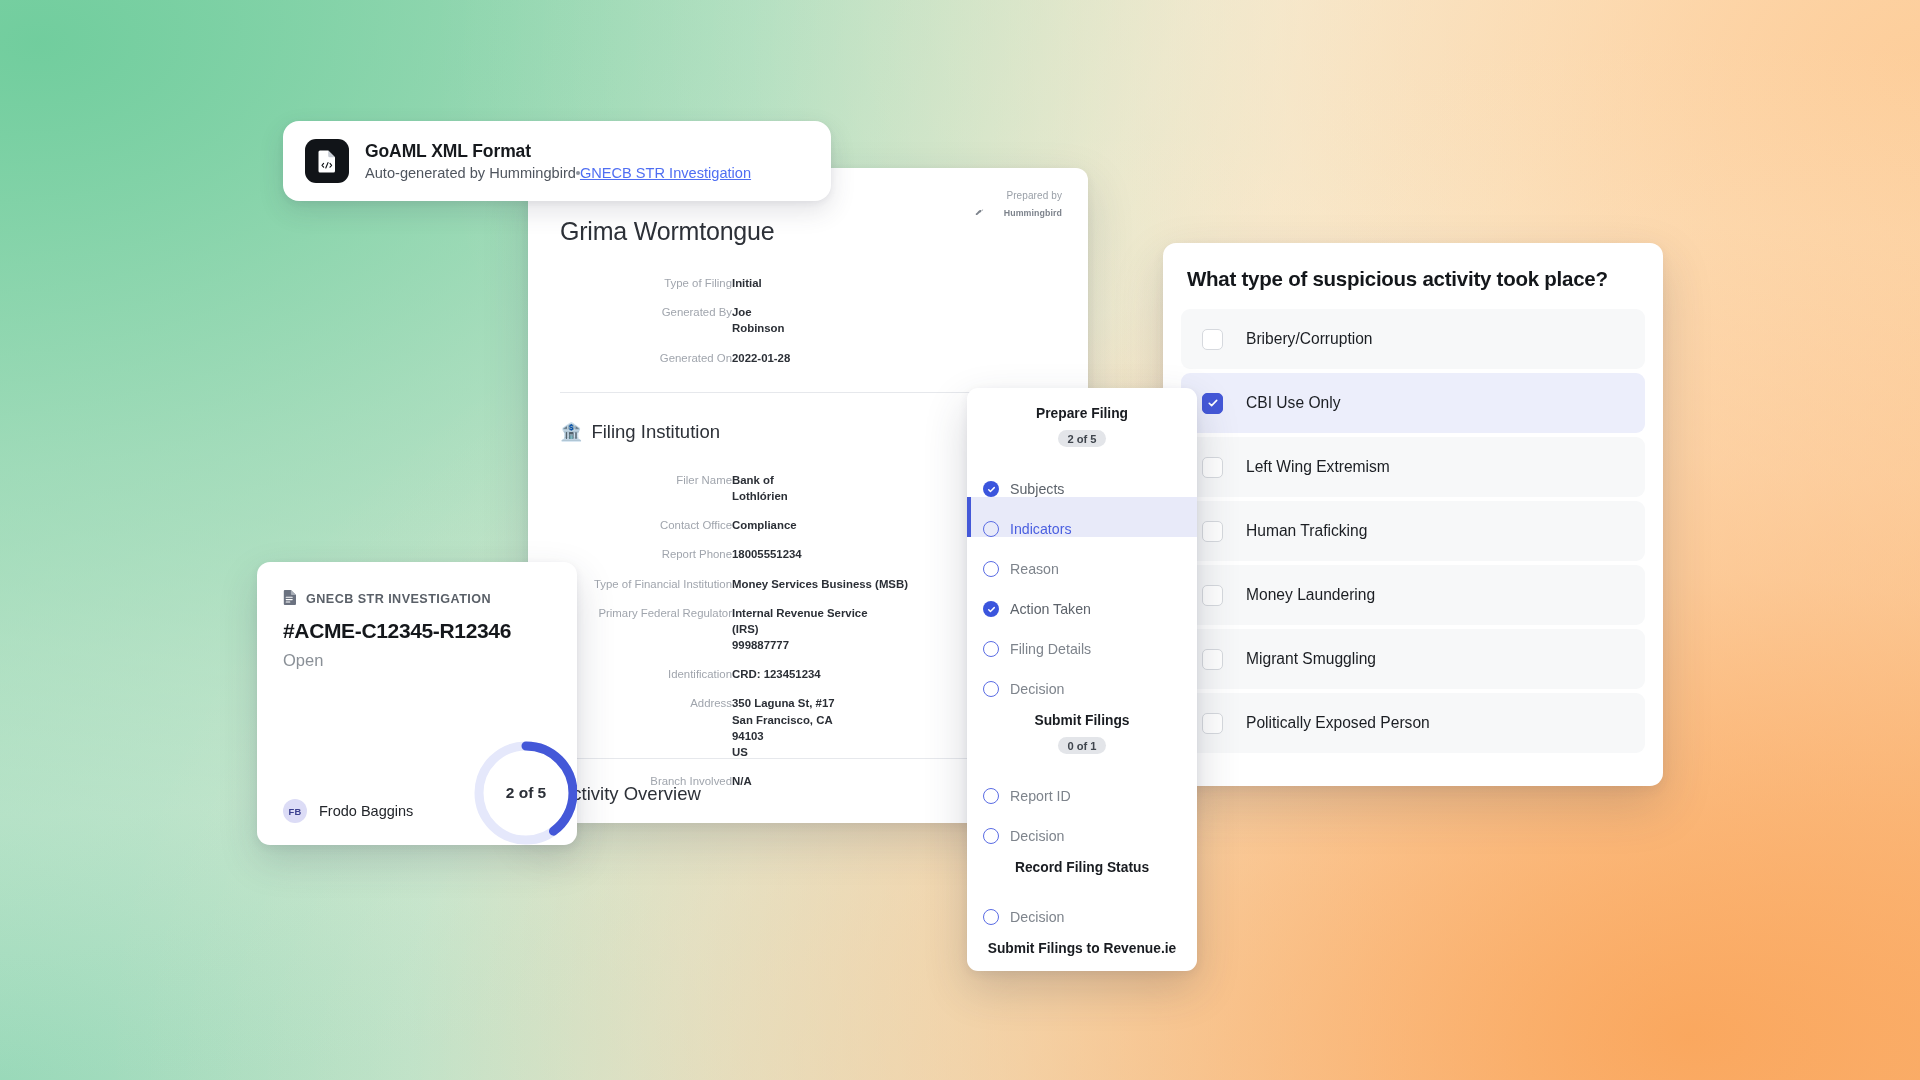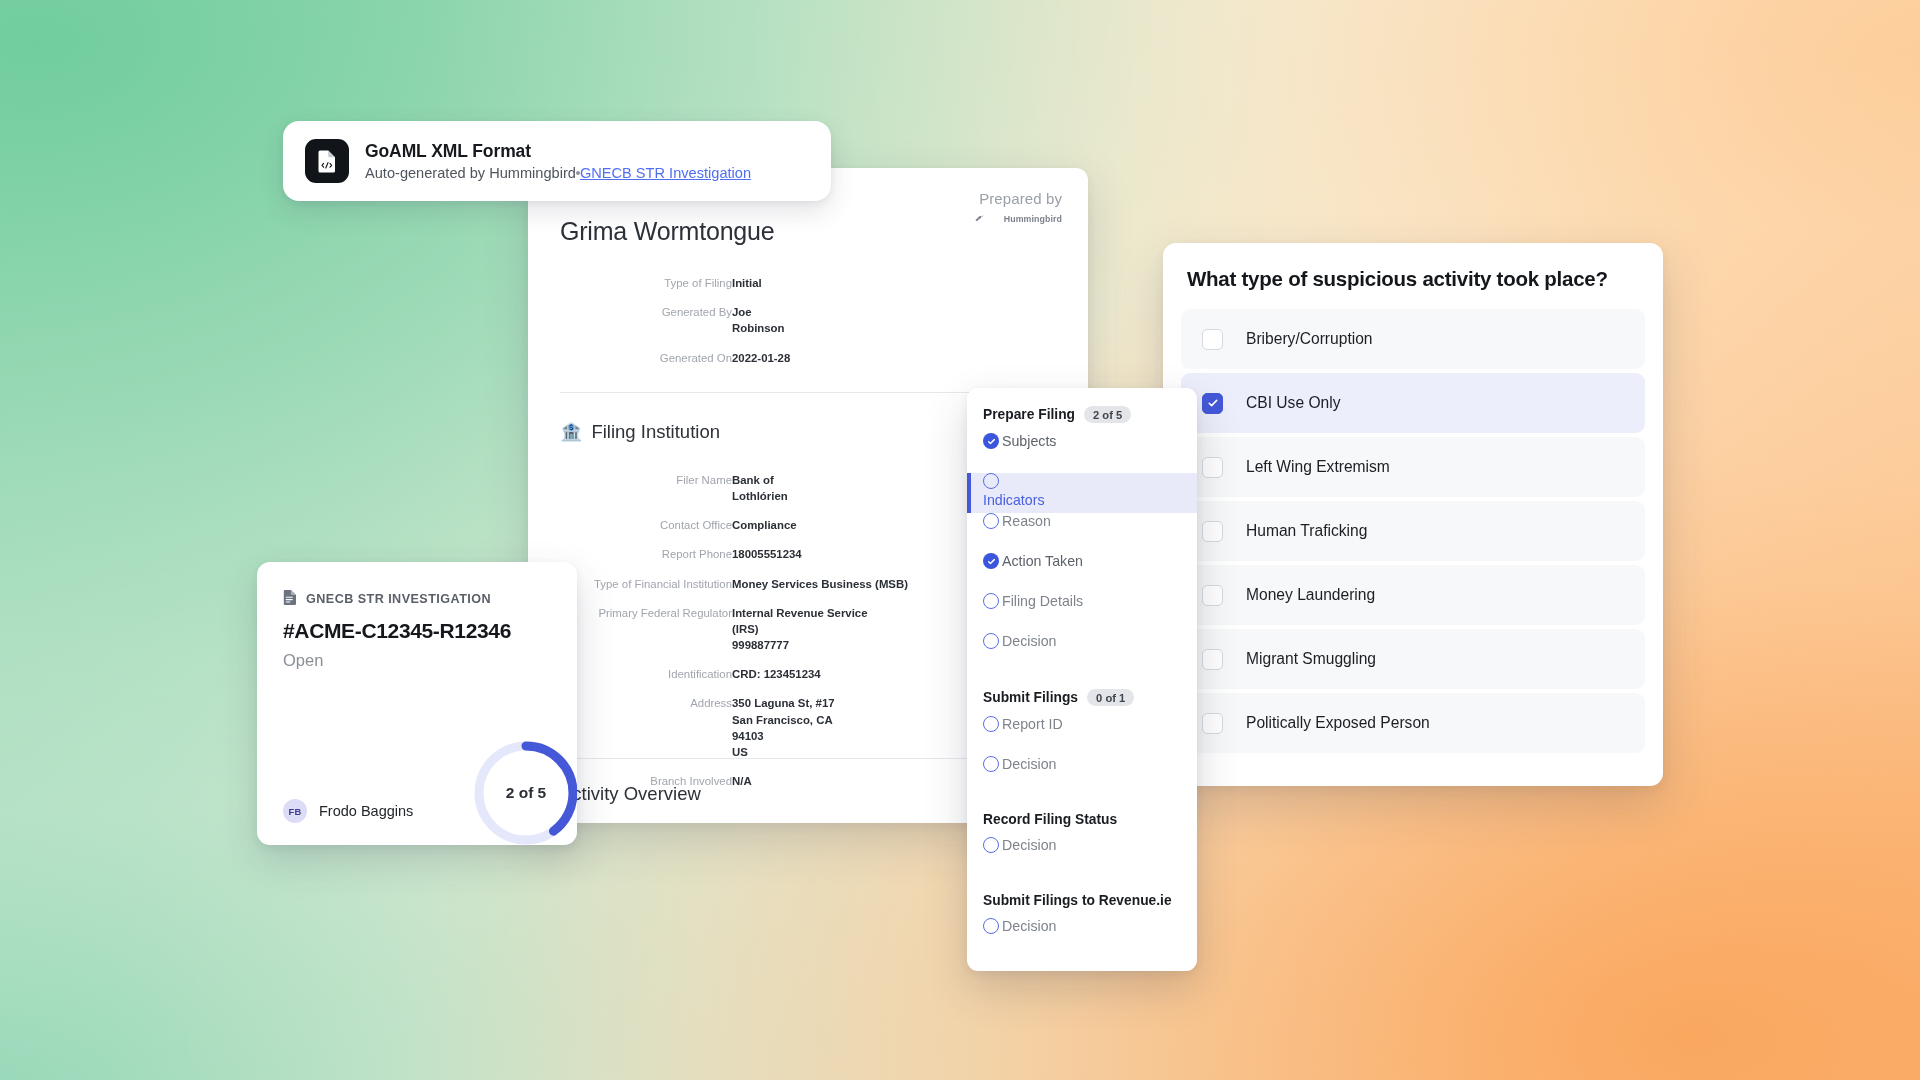--- a/index.html
+++ b/index.html
@@ -61,21 +61,21 @@
     overflow: hidden;
     z-index: 20;
     padding: 24px 32px 0 32px;
     font-size: 11.6px;
     color: #2b2f36;
   }
   .doc-prepared {
     position: absolute; right: 26px; top: 22px;
     text-align: right;
   }
-  .doc-prepared .pb { font-size: 15px; color: #9aa0a8; letter-spacing: 0.1px; }
+  .doc-prepared .pb { font-size: 10px; color: #9aa0a8; letter-spacing: 0.1px; }
   .doc-prepared .hb {
     display: flex; align-items: center; gap: 20px; justify-content: flex-end;
     margin-top: 5px;
   }
   .doc-prepared .hb-name { font-size: 8.8px; font-weight: 700; color: #7d838c; letter-spacing: 0.1px; }
   .doc-name {
     margin-top: 25px;
     font-size: 25px; font-weight: 400; color: #2d3138; letter-spacing: -0.2px;
   }
   .kv-table { width: 100%; margin-top: 29px; }
@@ -149,36 +149,36 @@
     background: #fff;
     box-shadow: 0 18px 44px rgba(50,56,76,0.20), 0 3px 10px rgba(50,56,76,0.08);
     z-index: 35;
     padding: 18px 0 18px 0;
     overflow: hidden;
   }
   .cl-group-head {
     display: flex; align-items: center; gap: 9px;
     padding: 0 16px;
     margin-bottom: 10px;
-    font-size: 13.8px; font-weight: 700; color: #191c21;
+    font-size: 13.8px; font-weight: 700; color: #191c21; flex-direction: column;
   }
   .cl-group-head.spaced { margin-top: 16px; }
   .cl-badge {
     background: #e3e5e9; color: #3f454d;
     border-radius: 9px; padding: 2.5px 9px;
     font-size: 11.2px; font-weight: 600;
   }
   .cl-item {
     position: relative;
-    display: flex; align-items: flex-start; gap: 3px;
+    display: flex; align-items: flex-end; gap: 11px;
     height: 40px;
     padding: 0 16px;
     font-size: 14.2px; color: #7e848c;
   }
-  .cl-item.active { background: #e8eaf9; color: #4a5fe0; flex-direction: column; }
+  .cl-item.active { background: #e8eaf9; color: #4a5fe0; }
   .cl-item.active::before {
     content: ""; position: absolute; left: 0; top: 0; bottom: 0;
     width: 3.5px; background: #4458d8;
   }
   .cl-item.done { color: #5d636b; }
   .cl-mark { width: 16px; height: 16px; flex: 0 0 16px; position: relative; }
   .cl-mark.empty { border: 1.8px solid #5a6ce4; border-radius: 50%; }
   .cl-mark.filled { border-radius: 50%; background: #3b55dd; display: flex; align-items: center; justify-content: center; }
   .cl-mark.filled svg { display: block; }
 

